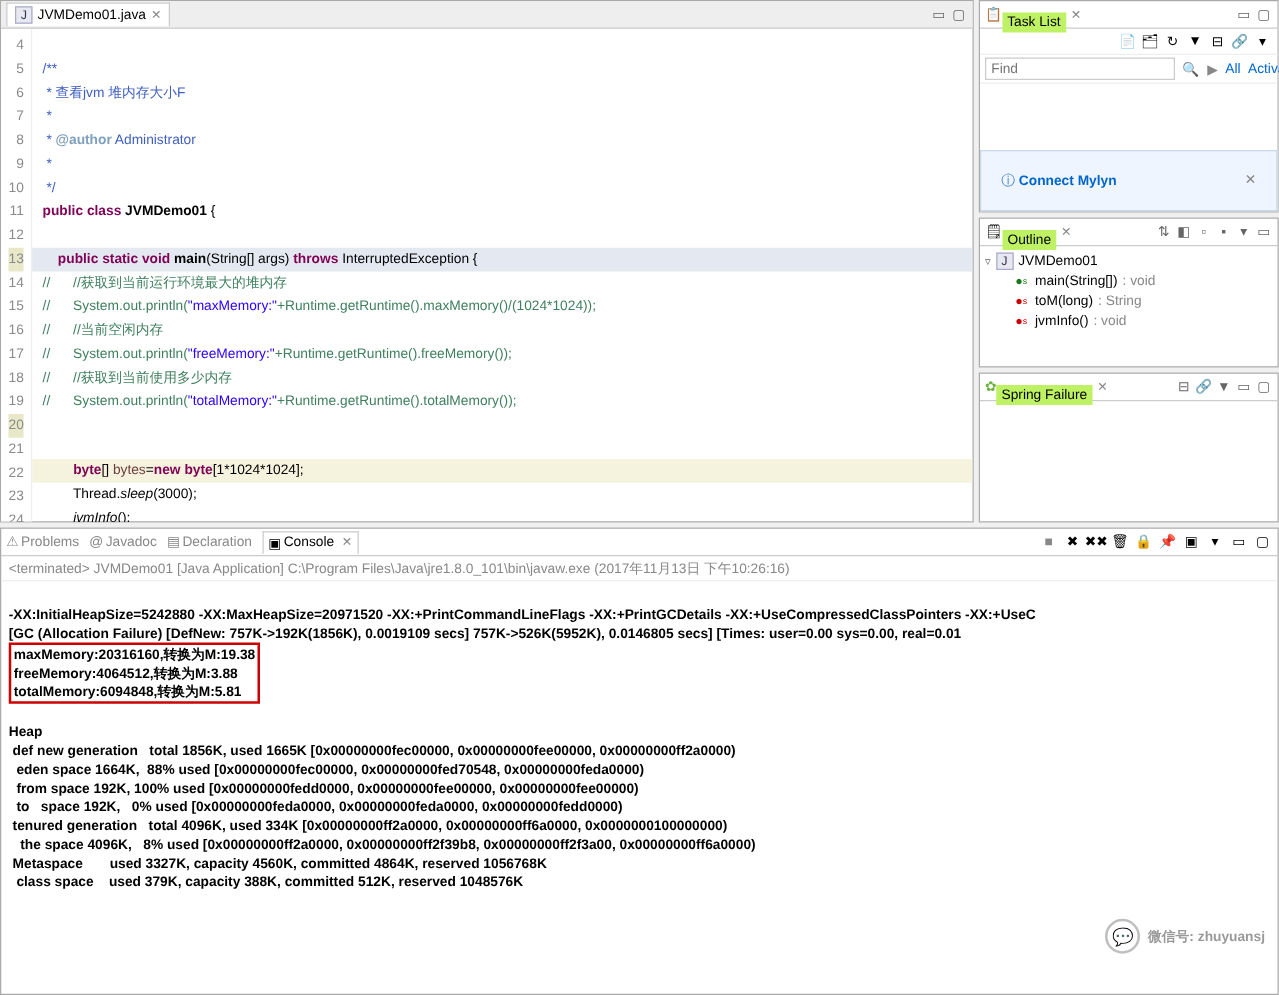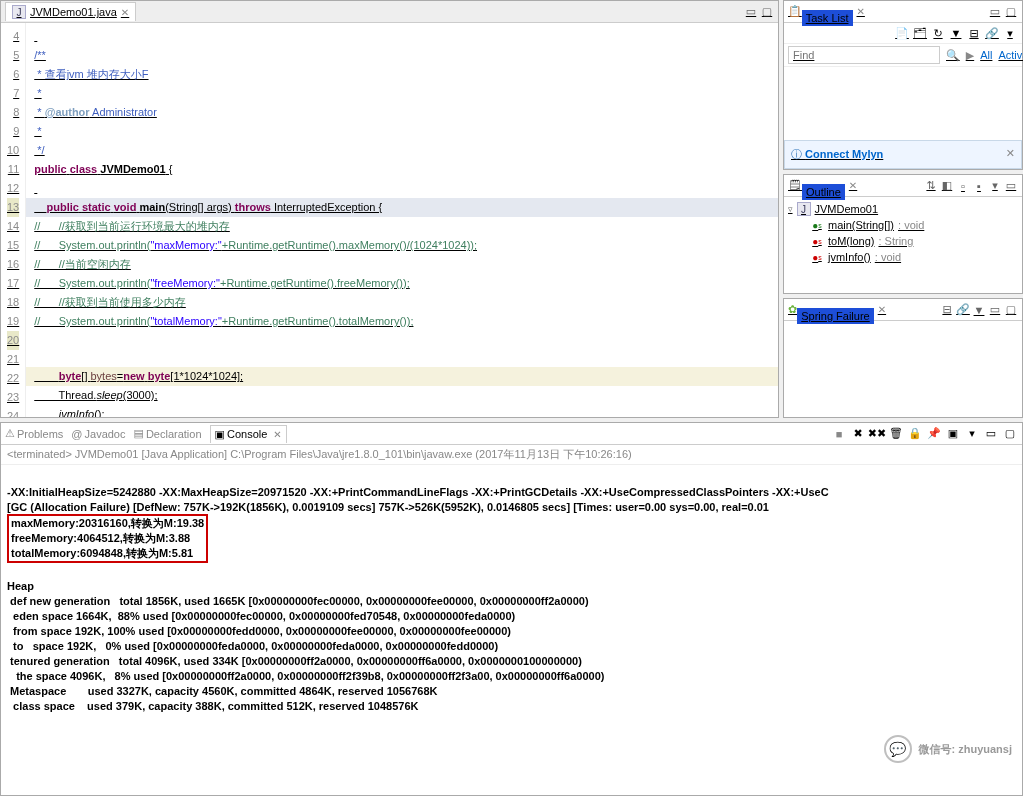--- a/index.html
+++ b/index.html
@@ -1,17 +1,17 @@
 <!DOCTYPE html>
 <html><head>
 <meta charset="utf-8">
 <style>
 * { margin:0; padding:0; box-sizing:border-box; font-family:Tahoma,Arial,sans-serif; font-size:11px; }
 body { background:#f0f0f0; width:1023px; height:796px; overflow:hidden; display:flex; flex-direction:column; }
-.top { display:flex; height:418px;text-decoration:underline; }
+.top { display:flex; height:418px; }
 .editor-pane { flex:1; background:#fff; border:1px solid #aaa; display:flex; flex-direction:column; }
 .right-pane { width:240px; display:flex; flex-direction:column; gap:4px; margin-left:4px; }
 .tab-bar { background:#eee; border-bottom:1px solid #ccc; height:22px; display:flex; align-items:center; padding:0 4px; gap:4px; }
 .tab { background:#fff; border:1px solid #ccc; border-bottom:none; padding:2px 6px; display:flex; align-items:center; gap:4px; }
 .tab-close { color:#888; cursor:pointer; font-size:10px; }
 .min-icons { margin-left:auto; display:flex; gap:2px; }
 .min-icons span { width:14px; height:14px; display:flex; align-items:center; justify-content:center; color:#666; }
 .code-area { flex:1; display:flex; font-family:Consolas,monospace; font-size:13px; overflow:auto; }
 .gutter { background:#fff; color:#8b8b8b; text-align:right; padding:4px 6px; border-right:1px solid #eee; user-select:none; }
 .gutter div { line-height:19px; }
@@ -20,27 +20,27 @@
 .code .line { line-height:19px; padding-left:8px; }
 .line.hl-blue { background:#e4e8f0; }
 .line.hl-yellow { background:#f5f2dd;margin-top:36px; }
 .kw { color:#7f0055; font-weight:bold; }
 .com { color:#3f7f5f; }
 .doc { color:#3f5fbf; }
 .doctag { color:#7f9fbf; font-weight:bold; }
 .str { color:#2a00ff; }
 .panel { background:#fff; border:1px solid #aaa; display:flex; flex-direction:column; }
 .panel-tabs { height:22px; border-bottom:1px solid #ccc; display:flex; align-items:center; padding:0 4px; }
-.panel-tabs .tab-txt { background:#1d4ed8; padding:2px 4px;margin-top:12px; }
+.panel-tabs .tab-txt { background:#bef264; padding:2px 4px;margin-top:12px; }
 .toolbar { display:flex; gap:2px; padding:2px 4px; border-bottom:1px solid #eee; }
 .toolbar span { width:16px; height:16px; display:flex; align-items:center; justify-content:center; }
 .find-row { display:flex; align-items:center; gap:6px; padding:2px 4px; border-bottom:1px solid #eee; }
 .find-row input { border:1px solid #ccc; padding:1px 4px; flex:0 0 70px; height:18px; }
 .link { color:#0066cc; text-decoration:none; }
-.mylyn { background:#eef5ff; border:1px solid #c8d8e8; padding:6px; font-size:11px; }
+.mylyn { background:#eef5ff; border:1px solid #c8d8e8; padding:16px; font-size:11px; }
 .mylyn .title { color:#0066cc; font-weight:bold; }
 .outline-body { padding:4px; font-size:11px; }
 .outline-body .node { display:flex; align-items:center; gap:4px; padding:1px 0; }
 .tri { font-size:9px; color:#666; }
 .ic { width:14px; height:14px; display:inline-flex; align-items:center; justify-content:center; font-size:10px; }
 .ic.j { background:#e8e8f0; border:1px solid #aac; color:#335; }
 .ic.pub { color:#1a7a1a; }
 .ic.red { color:#c00; }
 .signature { color:#888; }
 .bottom { flex:1; background:#fff; border:1px solid #aaa; margin-top:4px; display:flex; flex-direction:column; }

